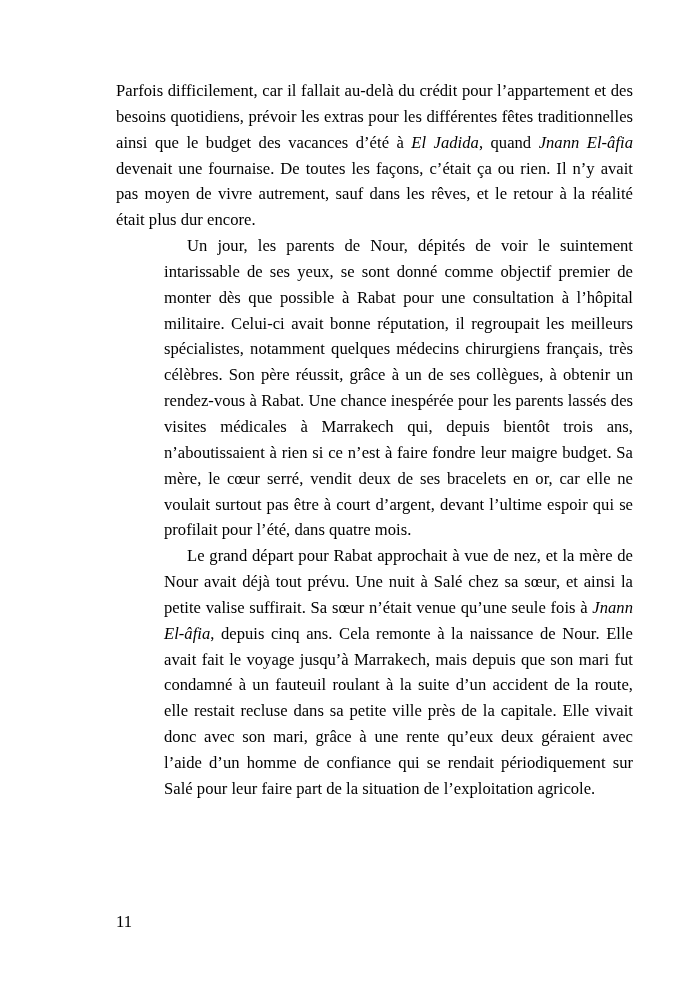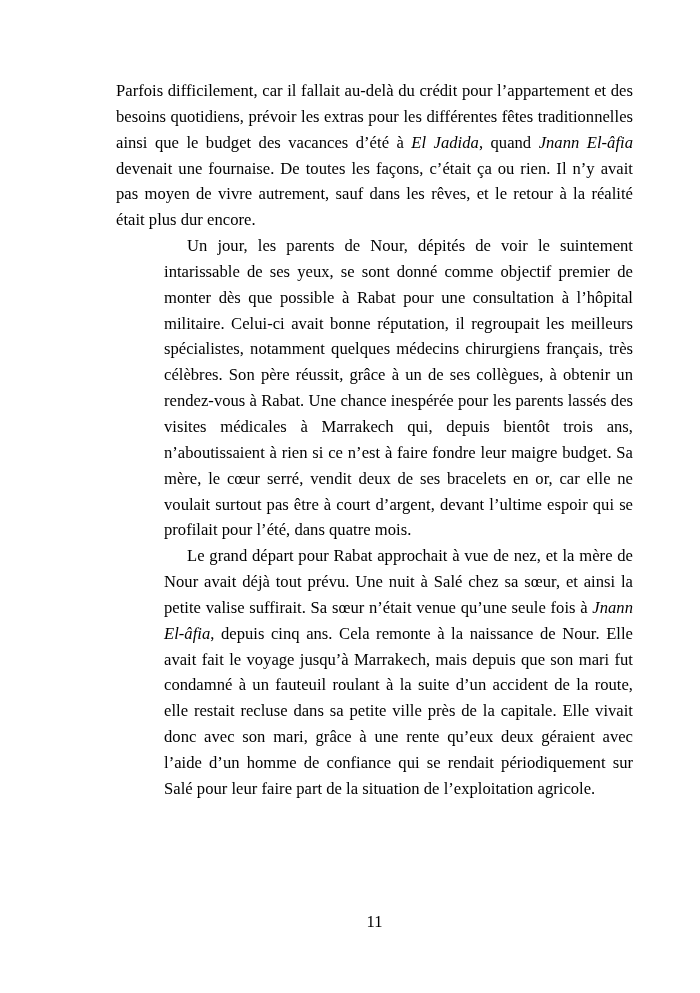--- a/index.html
+++ b/index.html
@@ -53,21 +53,21 @@
 
   p.para .it {
     font-style: italic;
   }
 
   #page-number {
     position: absolute;
     left: 116px;
     top: 912px;
     width: 517px;
-    text-align: center;
+    text-align: left;
     font-size: 16.6px;
     line-height: 20px;
   }
 </style>
 </head>
 <body>
 
 <div id="page">
 
   <div id="text-block">

